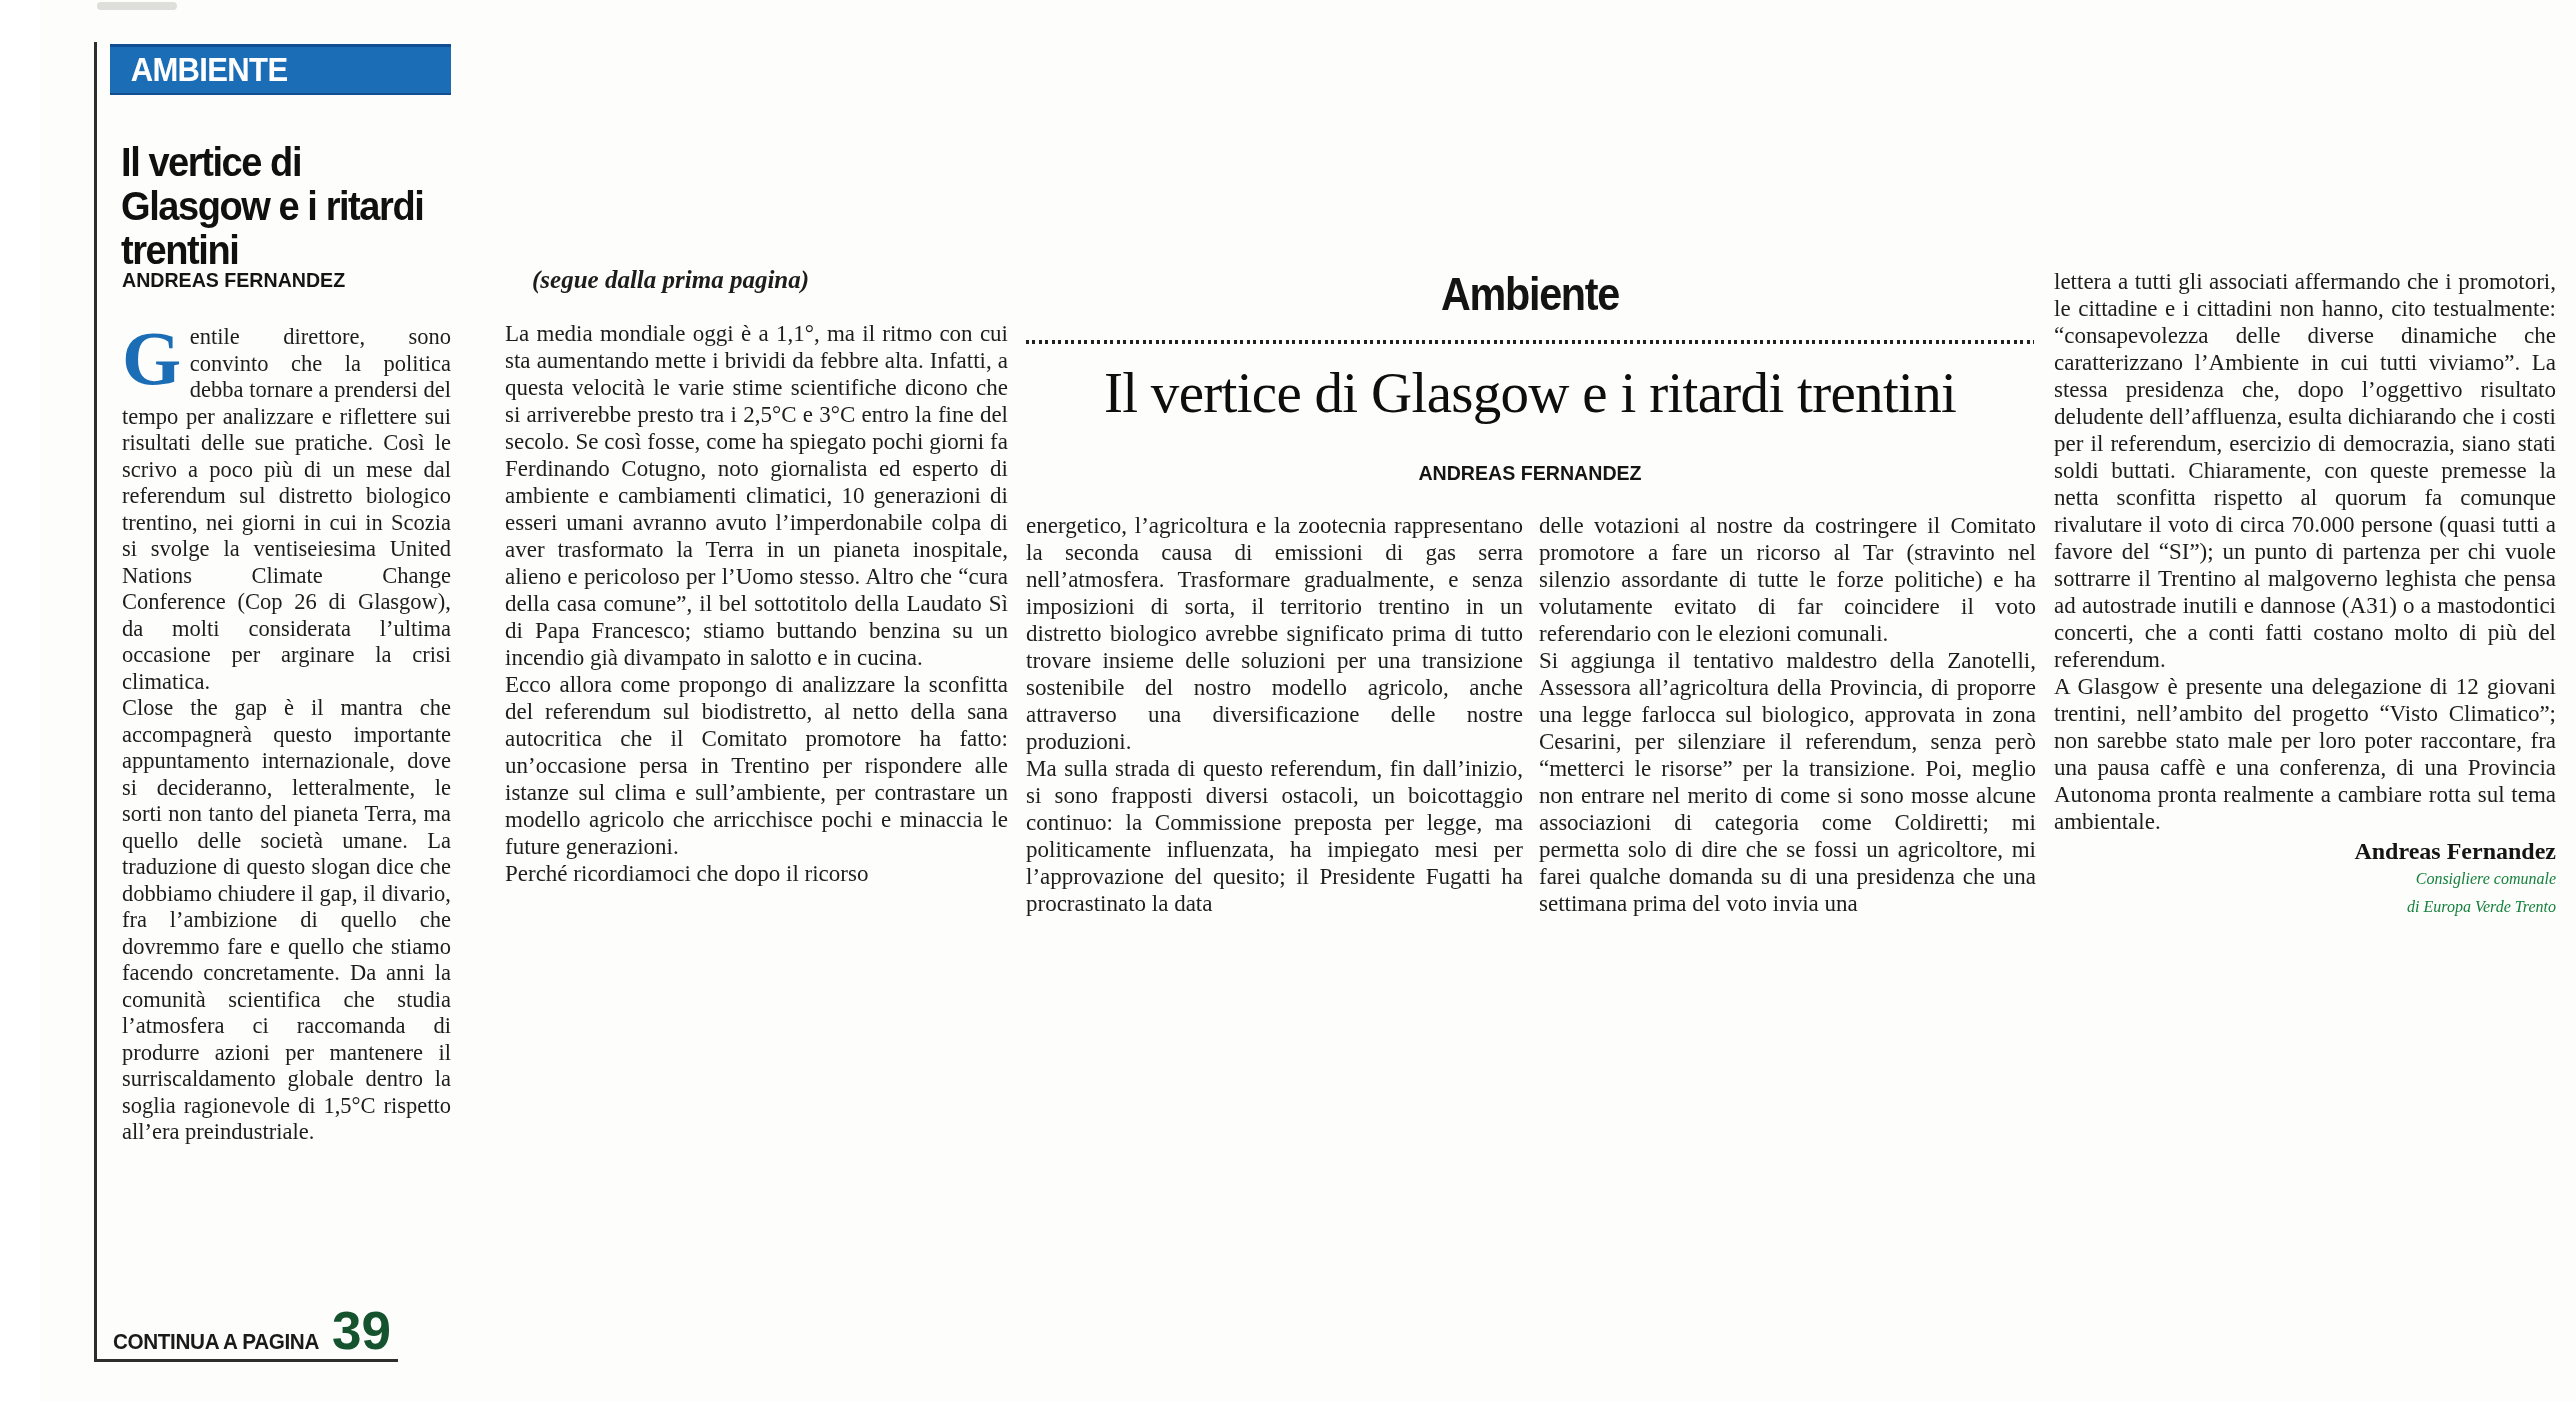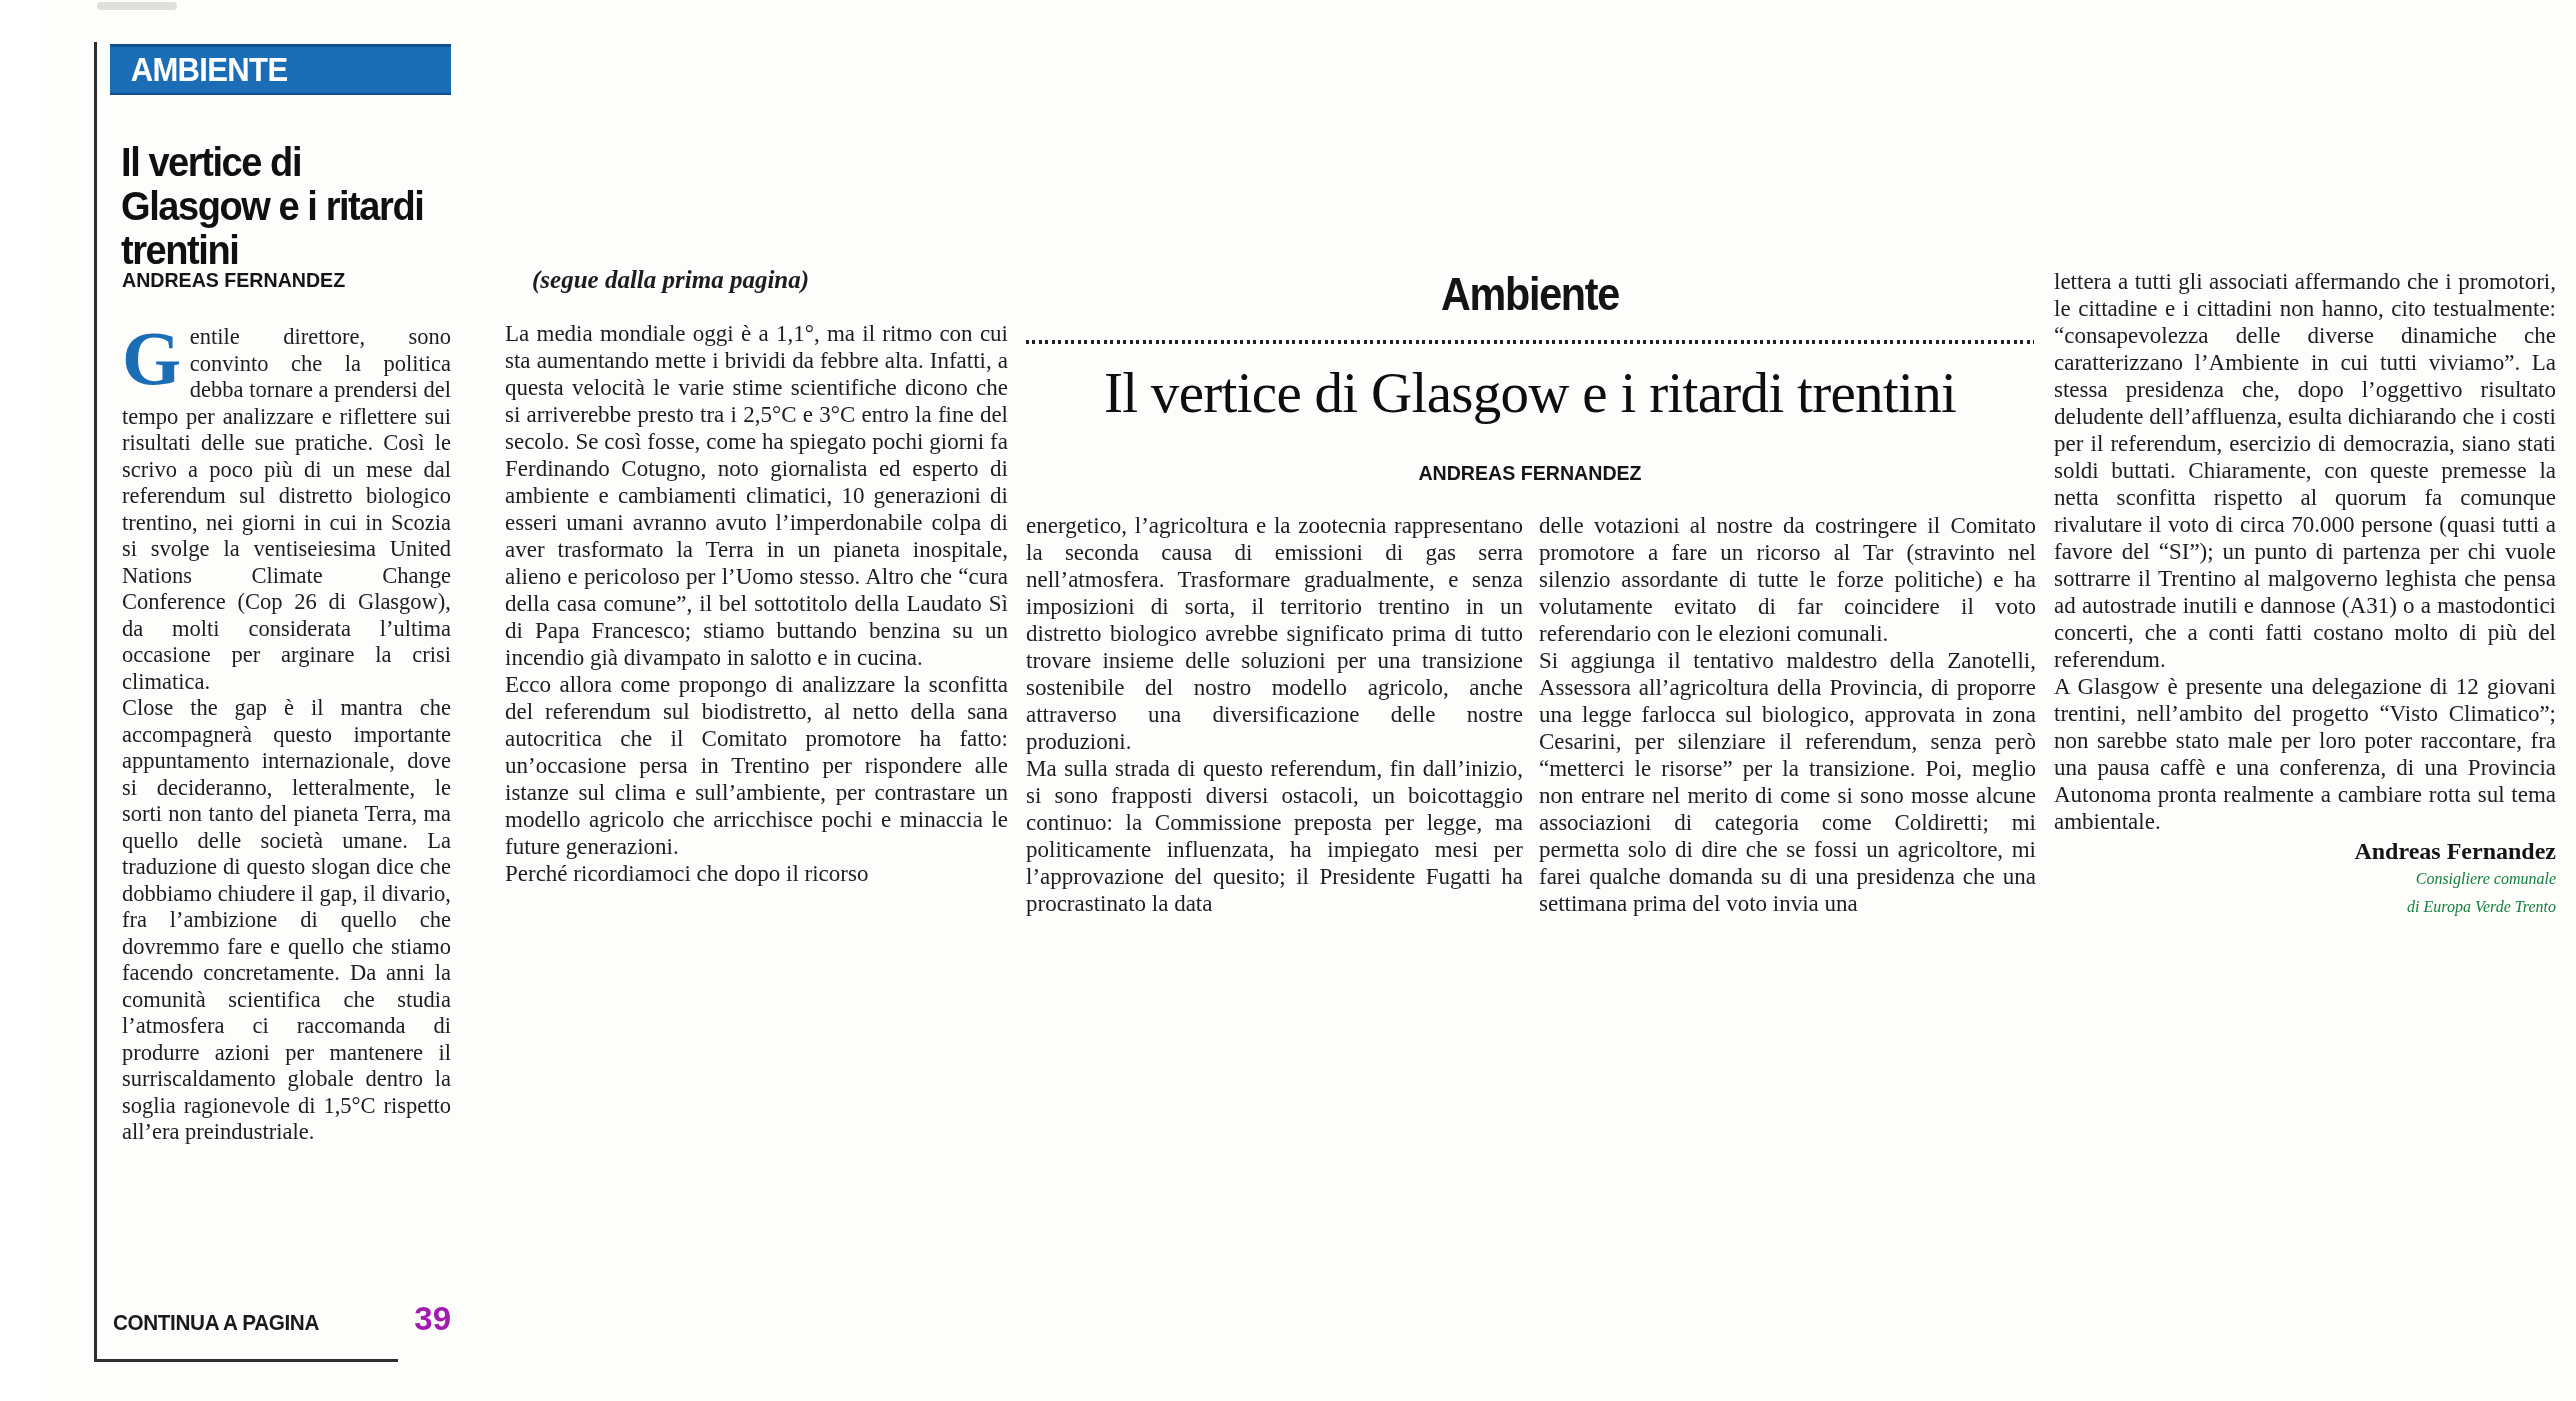--- a/index.html
+++ b/index.html
@@ -66,31 +66,31 @@
     float: left;
     font-family: "Liberation Serif", serif;
     font-weight: 700;
     color: #1b6db6;
     font-size: 76px; line-height: 60px;
     padding: 4.4px 8.7px 0 0;
   }
 
   #continua-row {
     left: 55px; top: 1300px; width: 356px; height: 60px;
-    display: flex; justify-content: space-between; align-items: baseline; gap: 6px;
+    display: flex; justify-content: flex-start; align-items: baseline; gap: 13px;
   }
   #continua-row .continua-label {
     font-family: "Liberation Sans", sans-serif;
     font-weight: 700; font-size: 22.5px; color: #1a1a1a;
     letter-spacing: -0.4px;
     transform: scaleX(0.92); transform-origin: right bottom;
   }
   #continua-row .continua-page {
     font-family: "Liberation Sans", sans-serif;
-    font-weight: 700; font-size: 33px; color: #a21caf;
+    font-weight: 700; font-size: 53px; color: #14532d;
   }
 
   
   #jump-note {
     left: 492px; top: 266px; width: 503px;
     font-family: "Liberation Serif", serif;
     font-style: italic; font-weight: 600;
     font-size: 25px; color: #1d1d1d;
   }
   #col2 { left: 465px; top: 320px; width: 503px; }

